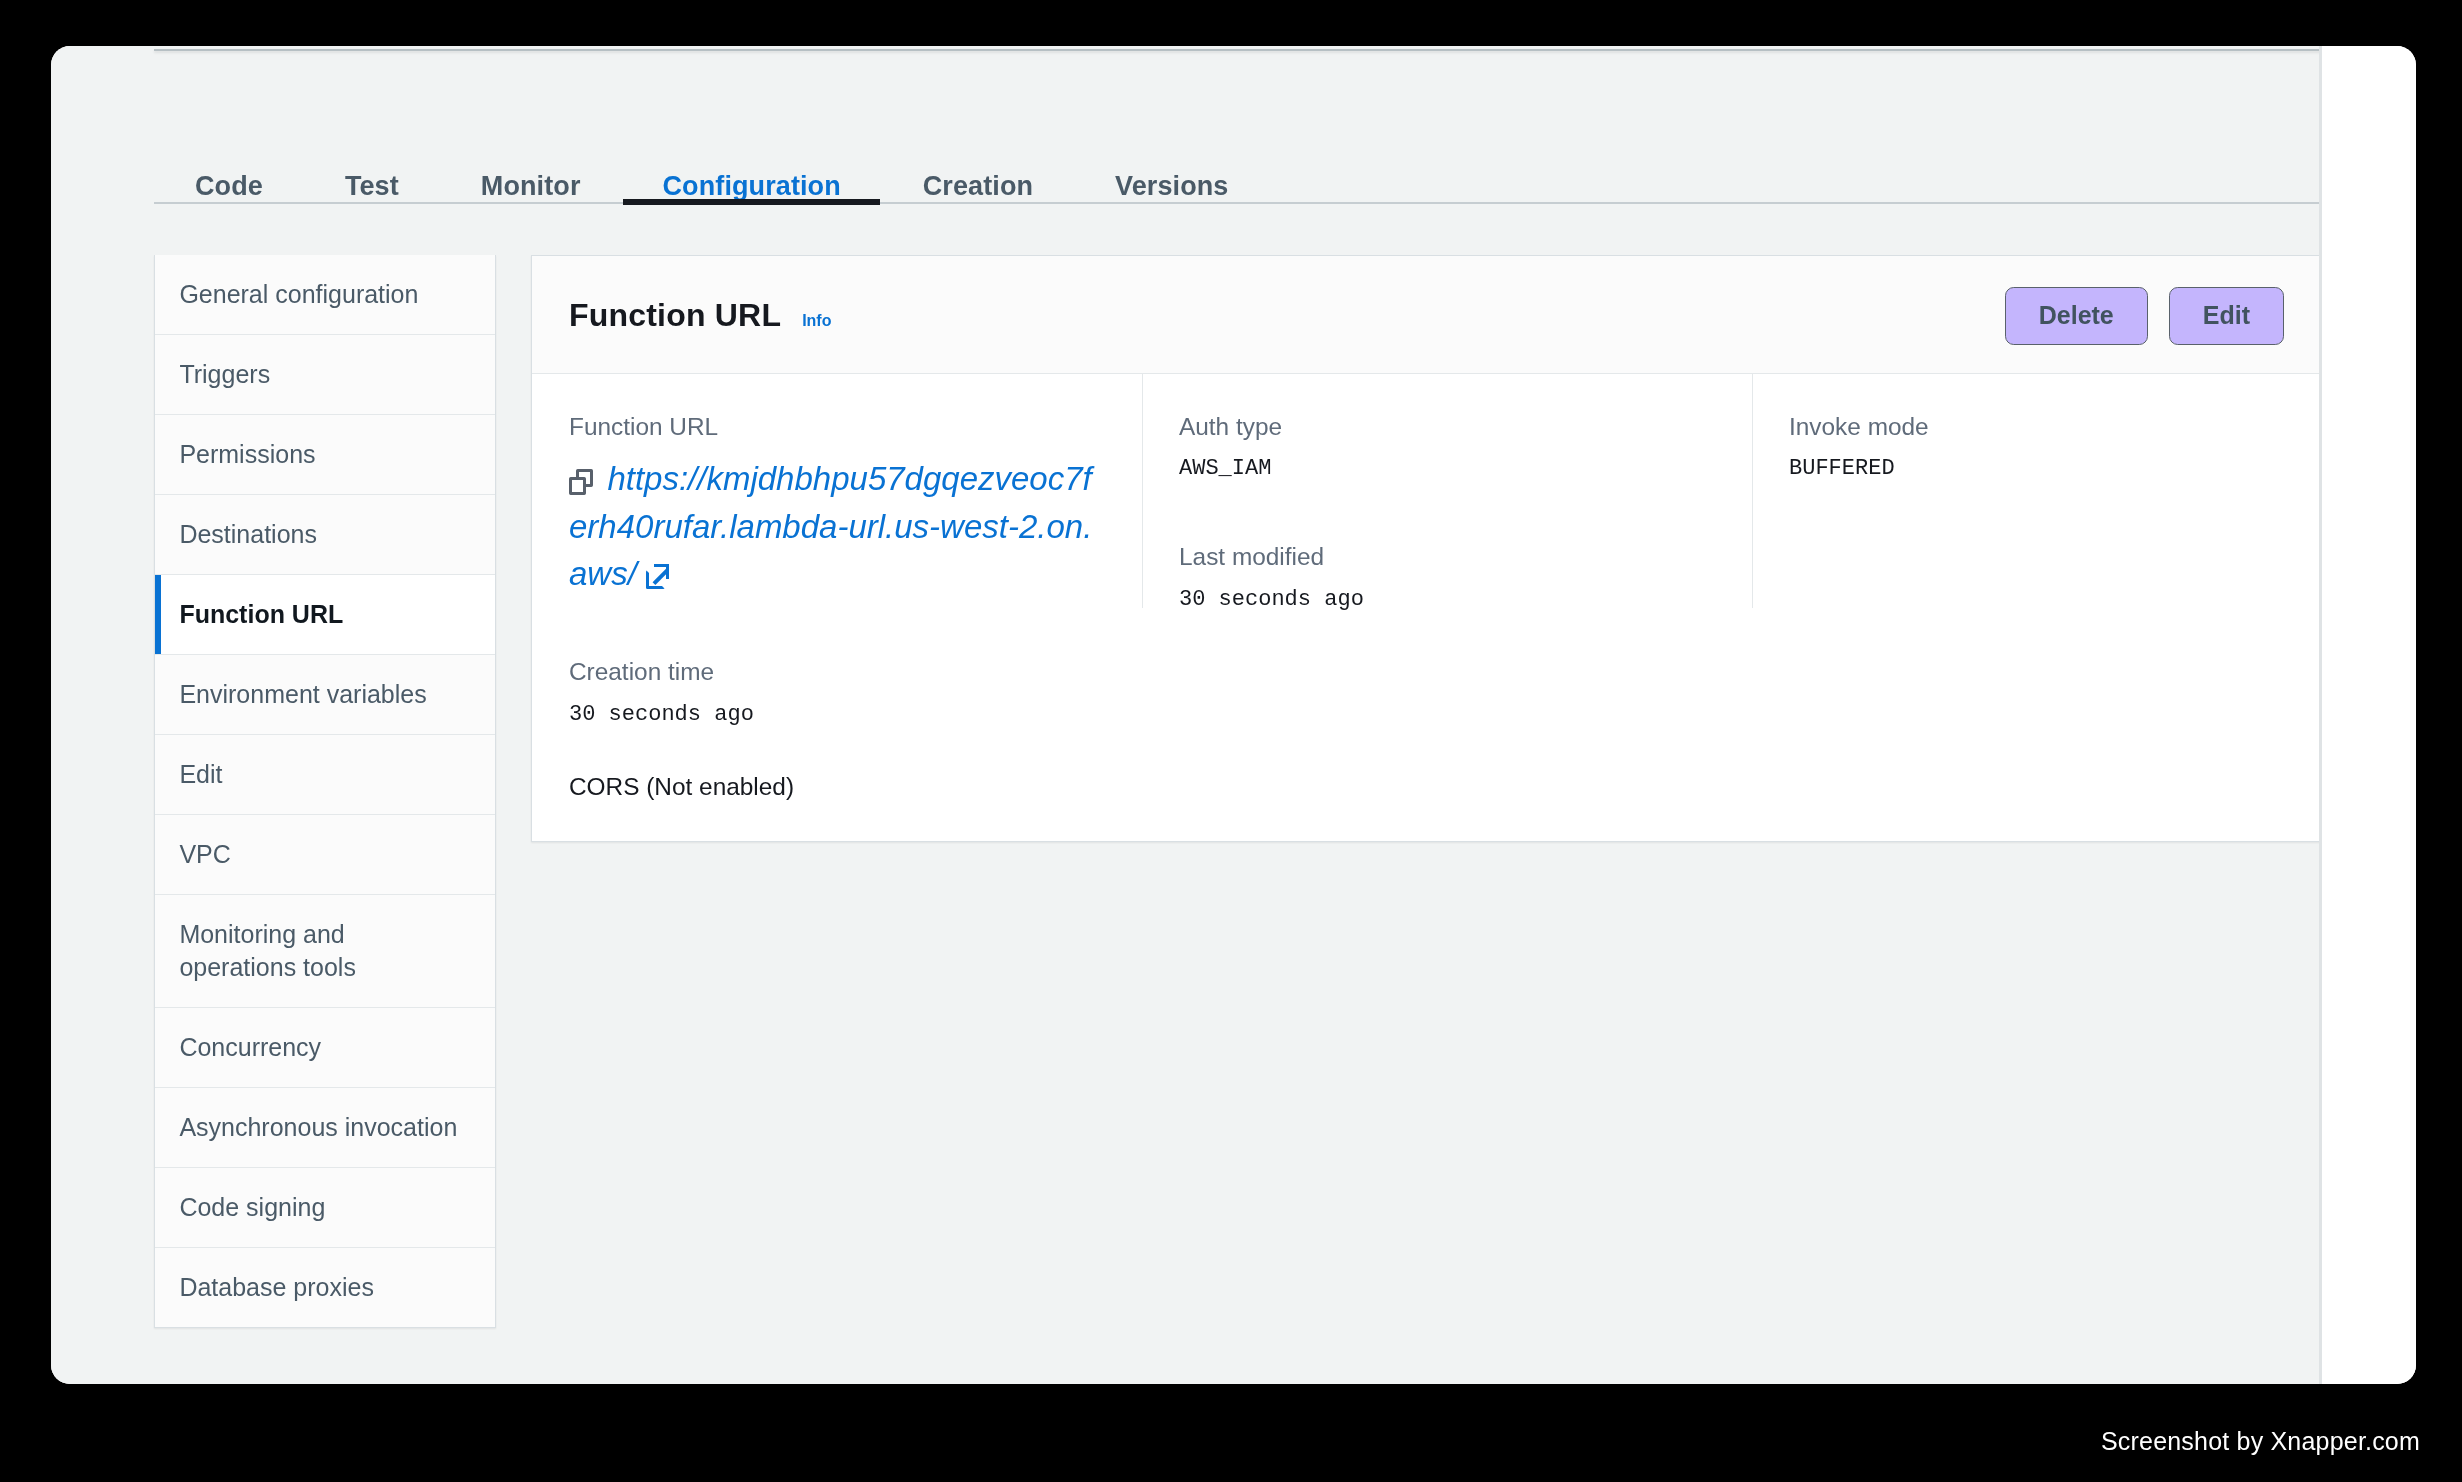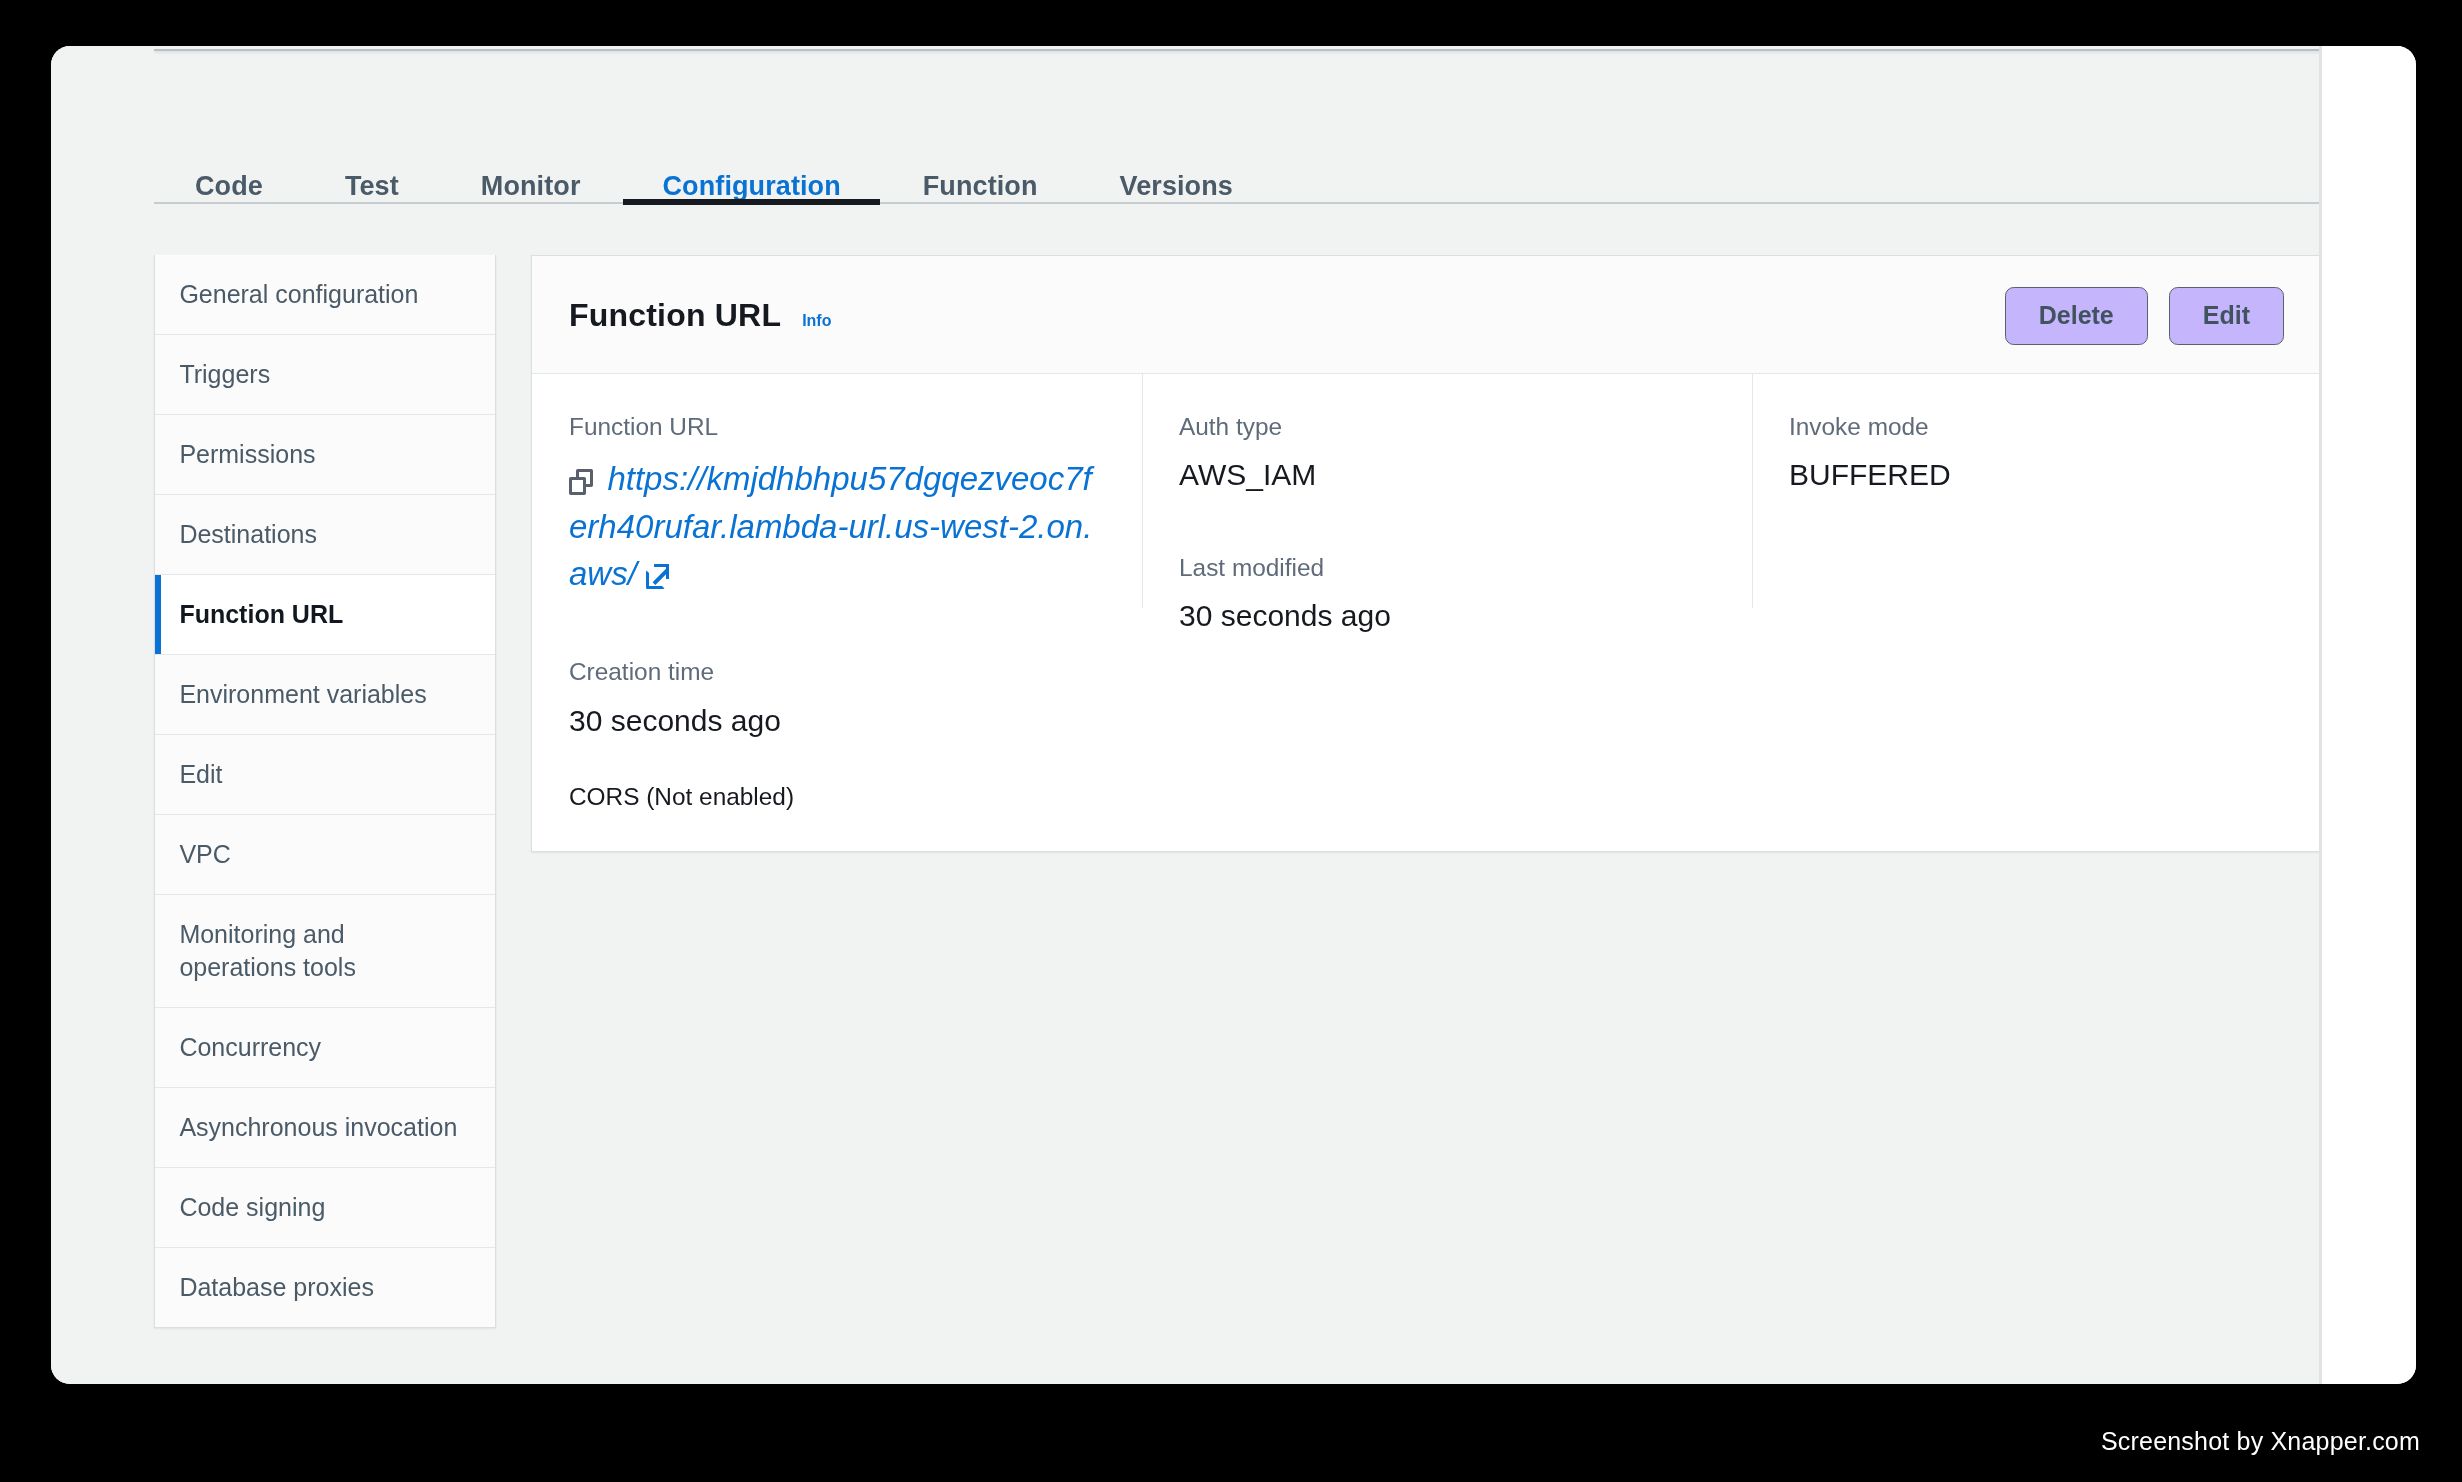--- a/index.html
+++ b/index.html
@@ -213,23 +213,24 @@
     background: #e4e8ea;
   }
 
   .field-label {
     font-size: 24.4px;
     color: #5f6b7a;
     margin-bottom: 14px;
     line-height: 1.2;
   }
   .field-value {
-    font-size: 30px;
+    font-size: 22px;
     color: #16191f;
     line-height: 1.3;
+    font-family: Liberation Mono, monospace;
   }
   .field-block + .field-block { margin-top: 59px; }
 
   
   .url-line {
     display: block;
     font-size: 33px;
     line-height: 1.45;
     word-break: break-all;
     font-style: italic;
@@ -353,21 +354,21 @@
         <div class="tab">
           <span>Test</span>
         </div>
         <div class="tab">
           <span>Monitor</span>
         </div>
         <div class="tab selected">
           <span>Configuration</span>
         </div>
         <div class="tab">
-          <span>Function</span>
+          <span>Creation</span>
         </div>
         <div class="tab">
           <span>Versions</span>
         </div>
       </div>
 
       <div class="body-wrap">
 
         <nav class="sidenav">
           <div class="nav-item">

